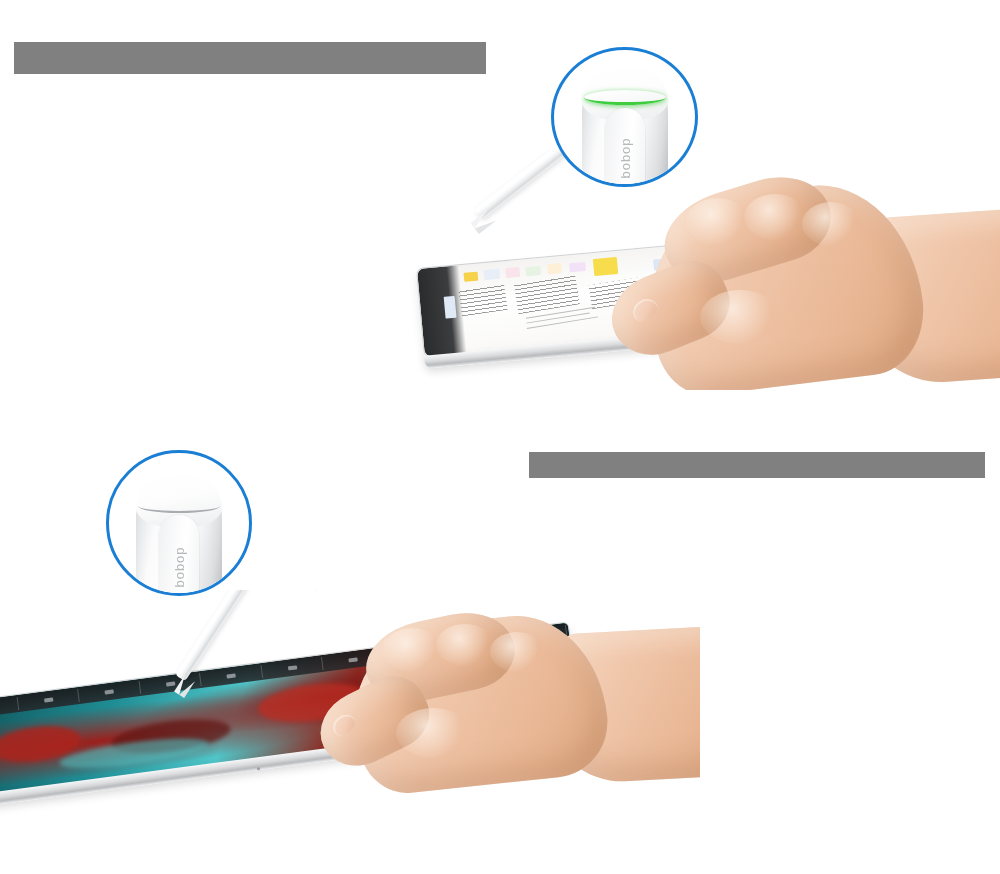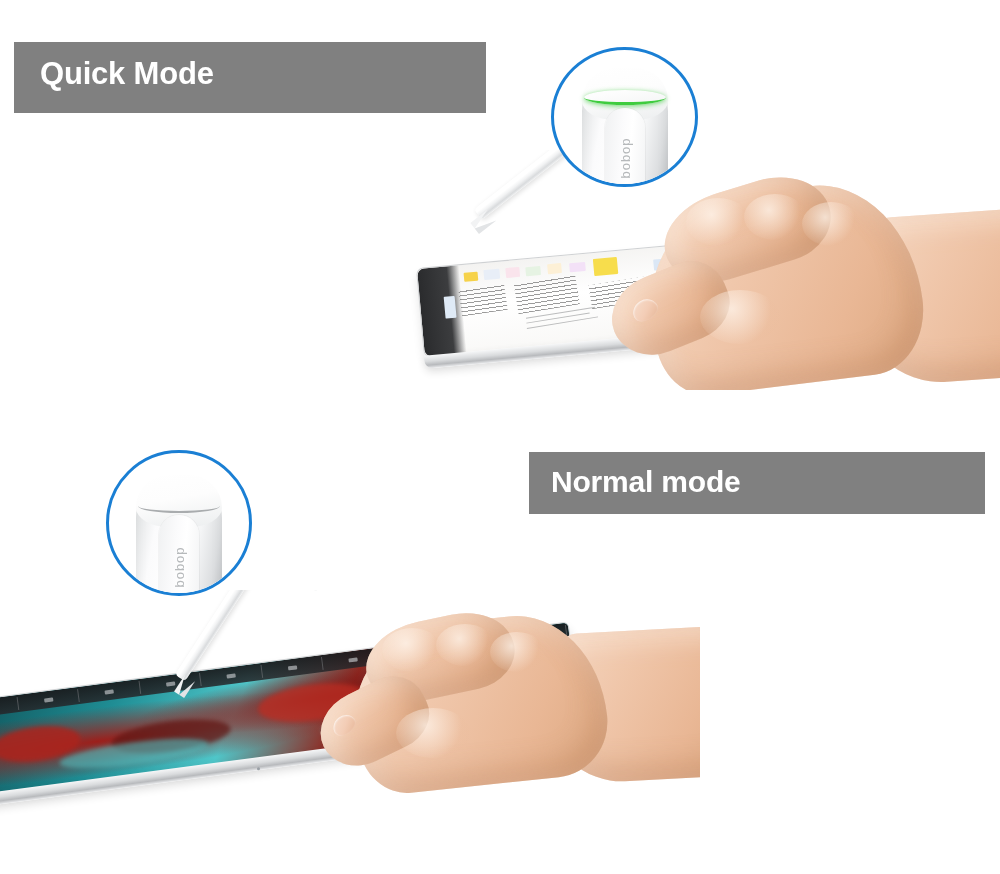--- a/index.html
+++ b/index.html
@@ -548,20 +548,18 @@
       <div class="cap-barrel"></div>
       <div class="cap-dome-shade" style="left:50%; top:22px;"></div>
       <div class="led-ring"></div>
       <div class="cap-button">
         <span class="cap-brand">bobop</span>
       </div>
     </div>
   </div>
 
   <div class="caption-box" id="caption-quick">
-    <div class="caption-title">Quick Mode</div>
   </div>
 
   <div class="caption-box" id="caption-normal">
-    <div class="caption-title">Normal mode</div>
   </div>
 
 </div>
 
 </body></html>

